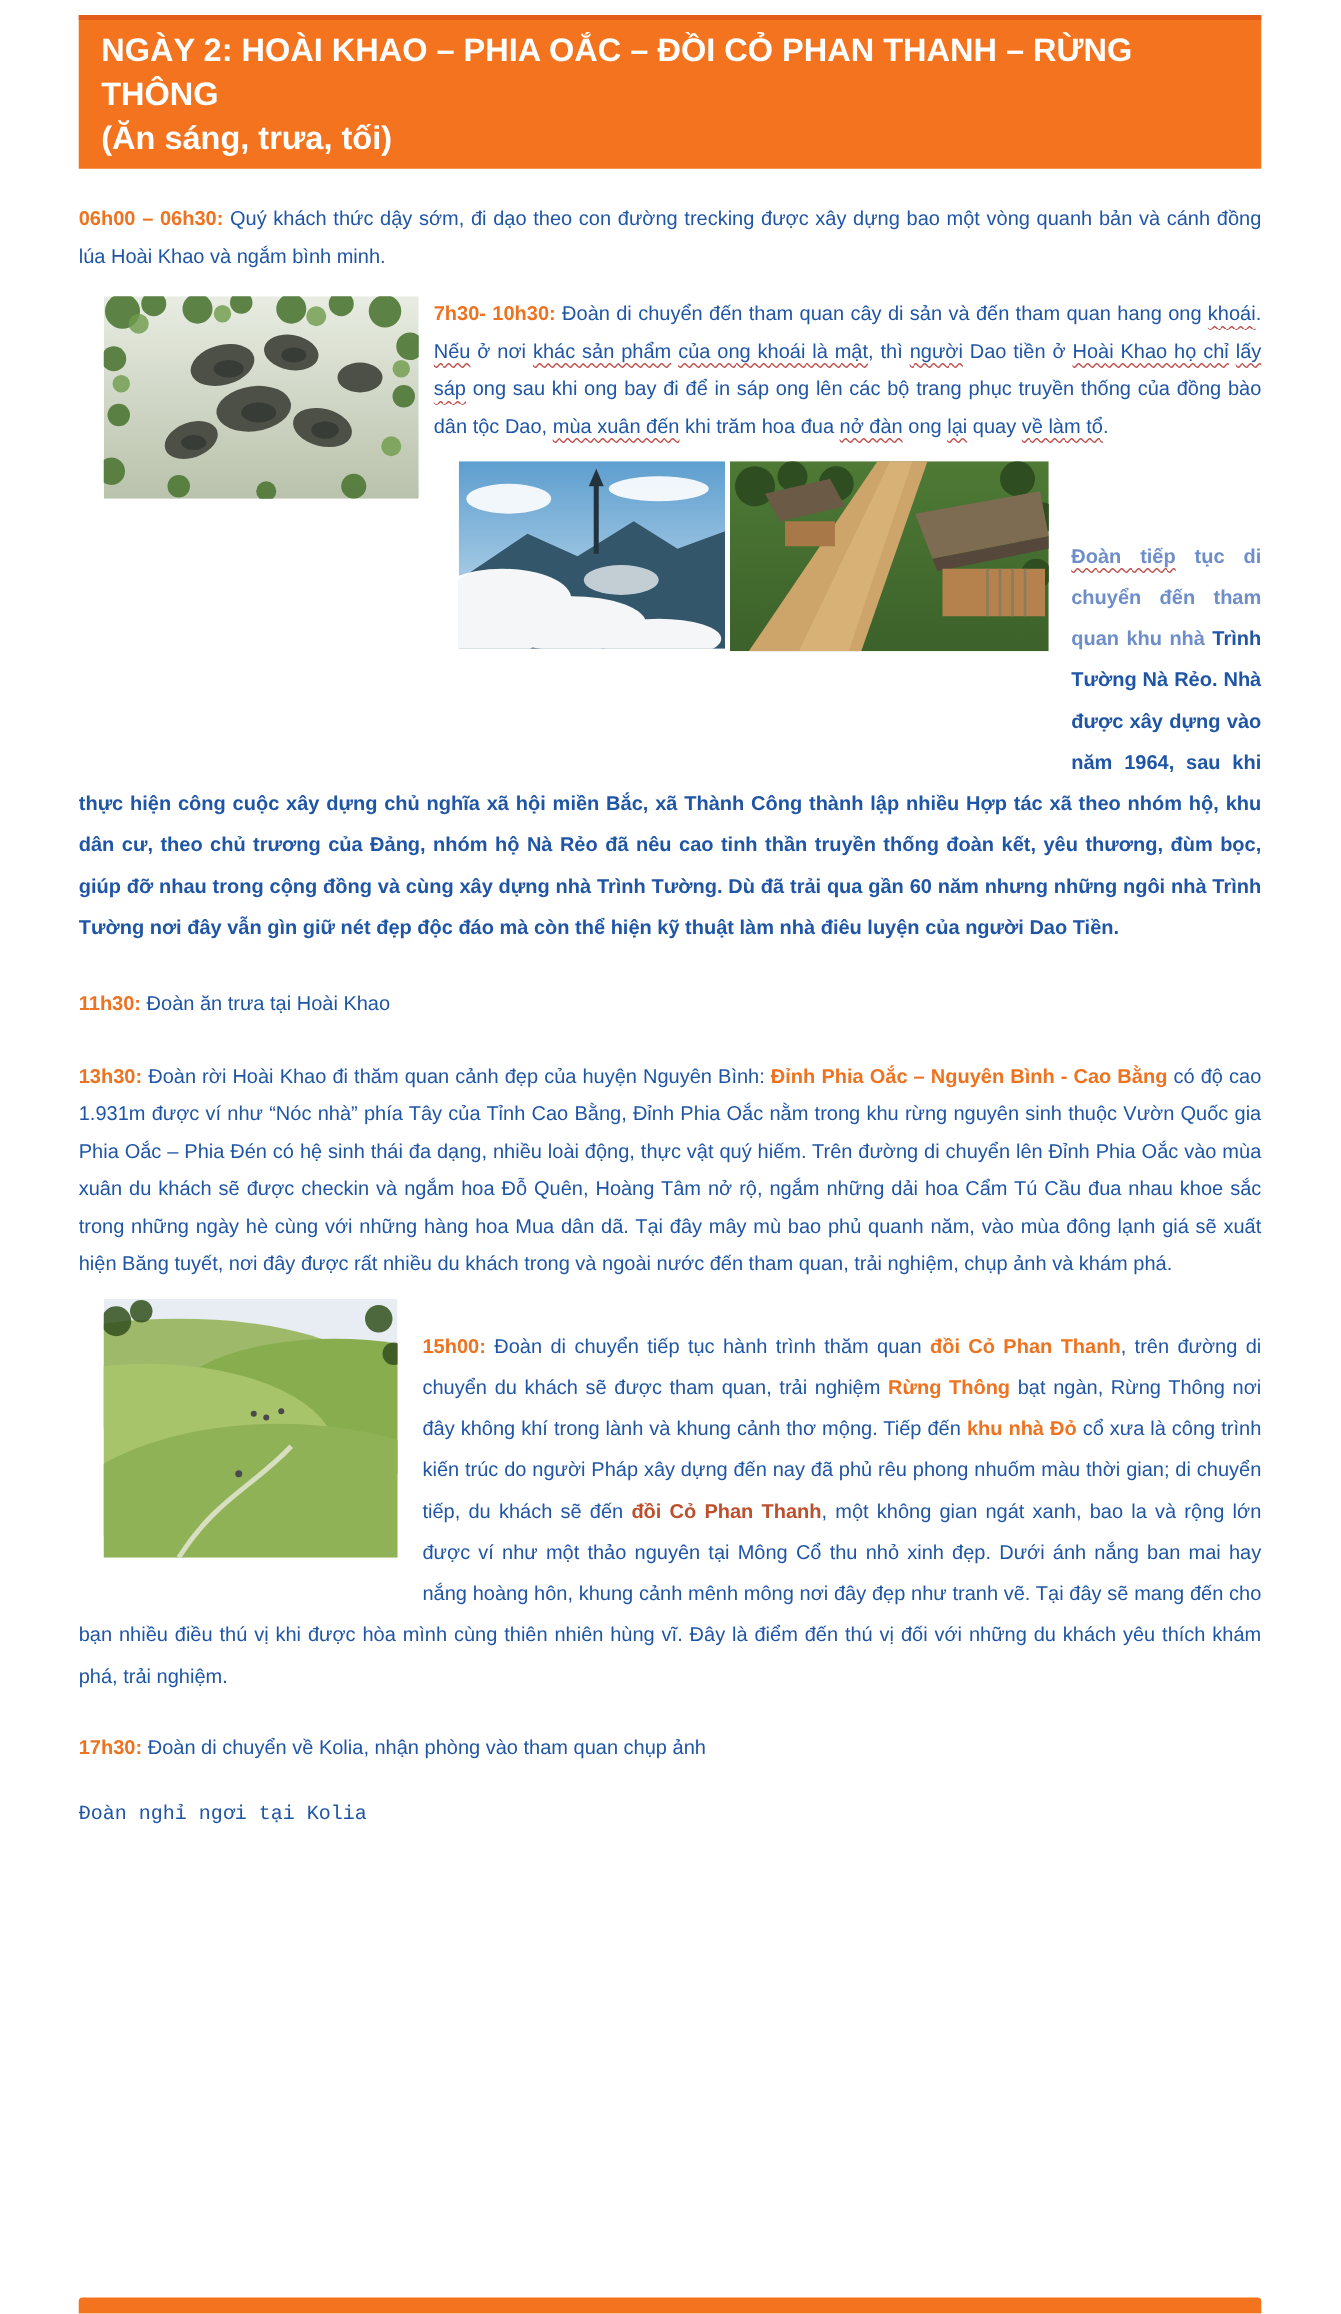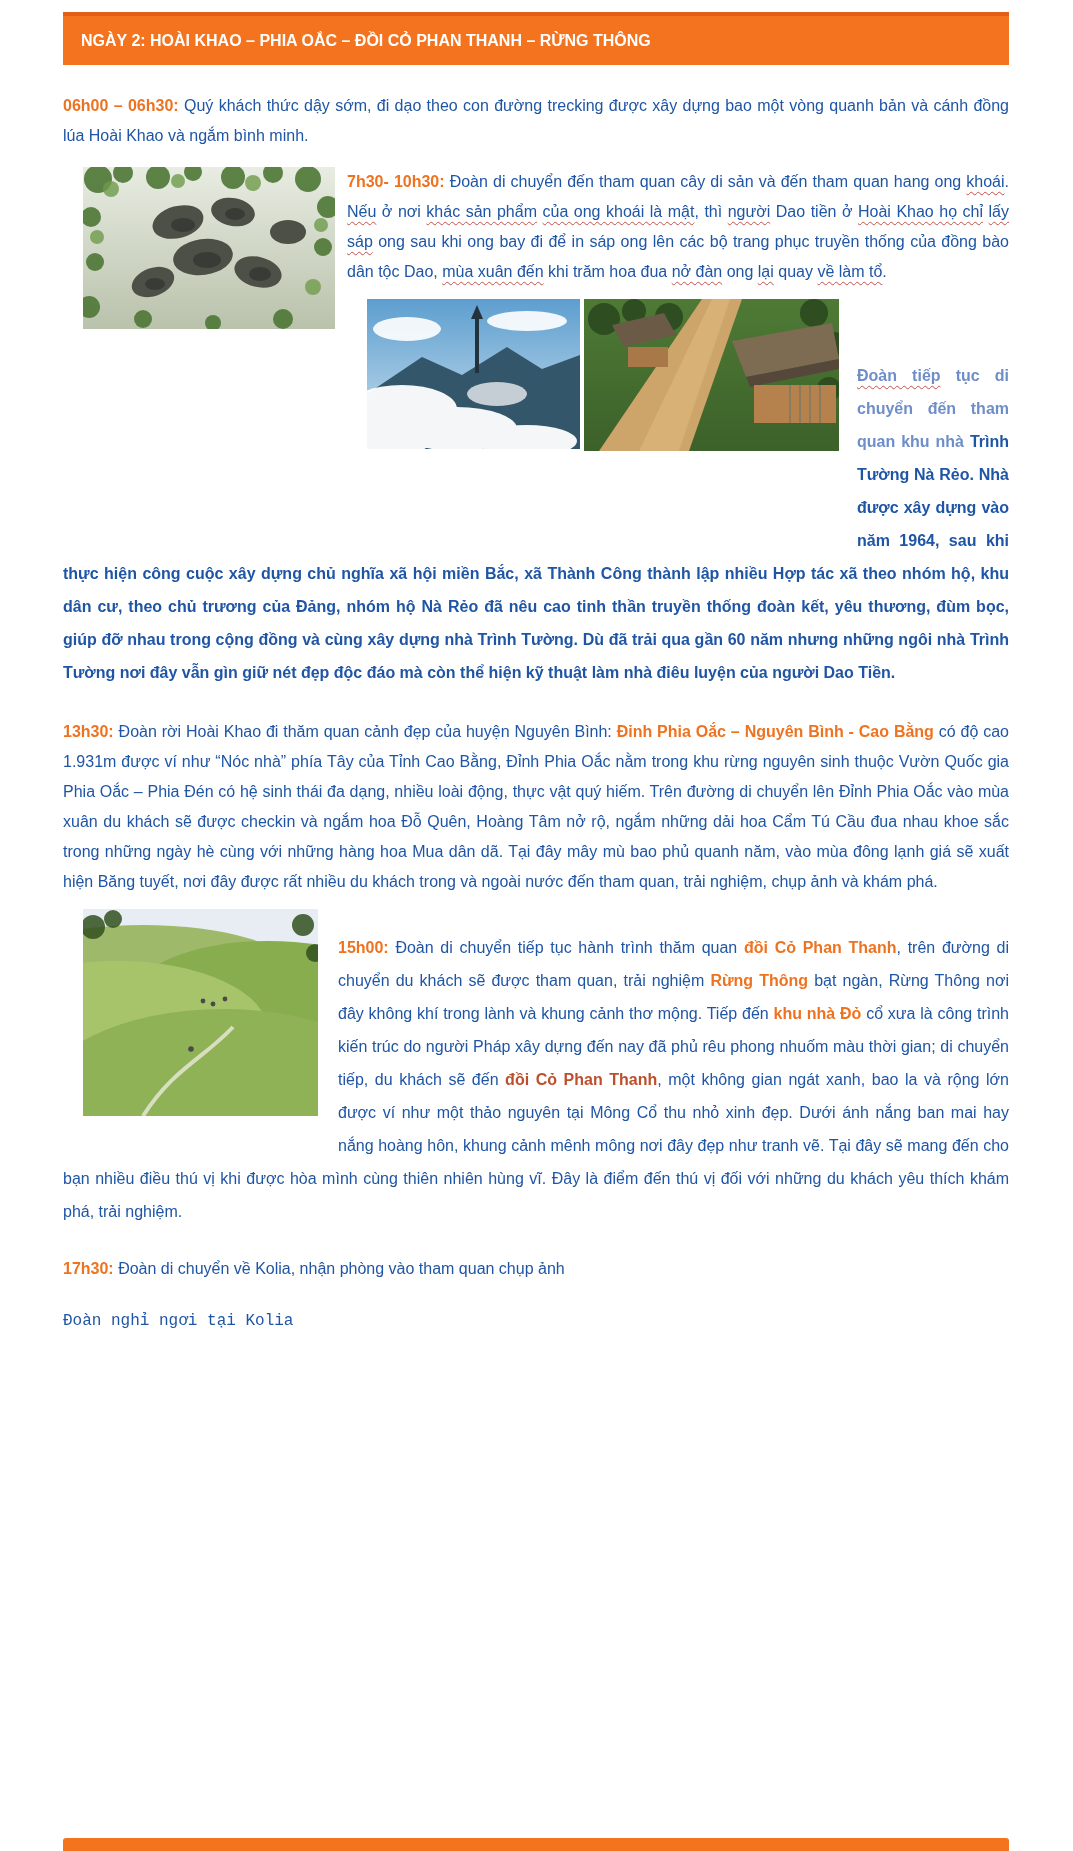--- a/index.html
+++ b/index.html
@@ -3,21 +3,21 @@
 <meta charset="utf-8">
 <style>
   html,body{margin:0;padding:0;background:#fff;}
   .page{
     width:1073px;height:1851px;position:relative;overflow:hidden;background:#ffffff;
     font-family:"Liberation Sans","DejaVu Sans",sans-serif;
     color:#1F55A5;
   }
   .content{padding:12px 64px 0 63px;}
   .banner{
-    background:#F4731E;color:#ffffff;font-weight:700;font-size:16px;line-height:35px;
+    background:#F4731E;color:#ffffff;font-weight:700;font-size:26px;line-height:35px;
     padding:7px 18px;border-top:4px solid #E35F17;
   }
   .para{font-size:16px;line-height:30px;text-align:justify;margin:0;}
   .para.big{line-height:33px;}
   .time{color:#EE7320;font-weight:700;}
   .light{color:#6E8EC9;}
   .red{color:#BC4F2C;font-weight:700;}
   .sp{
     text-decoration-line:underline;text-decoration-style:wavy;
     text-decoration-color:#C0504D;text-decoration-thickness:1px;text-underline-offset:4px;margin-top:32px;
@@ -46,20 +46,21 @@
   }
 </style>
 </head>
 <body>
 
 <div class="page">
   <div class="content">
 
     <div class="banner">
       <div>NGÀY 2: HOÀI KHAO – PHIA OẮC – ĐỒI CỎ PHAN THANH – RỪNG THÔNG</div>
+      <div>(Ăn sáng, trưa, tối)</div>
     </div>
 
     <p class="para" id="p-wake"><span class="time">06h00 – 06h30: </span><span>Quý khách thức dậy sớm, đi dạo theo con đường trecking được xây dựng bao một vòng quanh bản và cánh đồng lúa Hoài Khao và ngắm bình minh.</span></p>
 
     <div class="block block-bees">
       <span class="photo">
         <svg width="252" height="162" viewBox="0 0 252 162" aria-hidden="true">
           <defs>
             <linearGradient id="g1" x1="0" y1="0" x2="0" y2="1">
               <stop offset="0" stop-color="#e8ece2"></stop>
@@ -166,20 +167,21 @@
             <line x1="206" y1="86" x2="206" y2="124"></line>
               <line x1="216" y1="86" x2="216" y2="124"></line>
             <line x1="226" y1="86" x2="226" y2="124"></line>
               <line x1="236" y1="86" x2="236" y2="124"></line>
           </g>
         </svg>
       </span>
       <p class="para big" id="p-trinh"><span class="light sp">Đoàn tiếp</span><span class="light"> tục di chuyển đến tham quan khu nhà </span><span>Trình Tường Nà Rẻo. </span><span>Nhà được xây dựng vào năm 1964, sau khi thực hiện công cuộc xây dựng chủ nghĩa xã hội miền Bắc, xã Thành Công thành lập nhiều Hợp tác xã theo nhóm hộ, khu dân cư, theo chủ trương của Đảng, nhóm hộ Nà Rẻo đã nêu cao tinh thần truyền thống đoàn kết, yêu thương, đùm bọc, giúp đỡ nhau trong cộng đồng và cùng xây dựng nhà Trình Tường. Dù đã trải qua gần 60 năm nhưng những ngôi nhà Trình Tường nơi đây vẫn gìn giữ nét đẹp độc đáo mà còn thể hiện kỹ thuật làm nhà điêu luyện của người Dao Tiền.</span></p>
     </div>
 
+    <p class="para" id="p-lunch"><span class="time">11h30:</span><span> Đoàn ăn trưa tại Hoài Khao</span></p>
 
     <p class="para" id="p-phia"><span class="time">13h30:</span><span> Đoàn rời Hoài Khao đi thăm quan cảnh đẹp của huyện Nguyên Bình: </span><span class="time">Đỉnh Phia Oắc – Nguyên Bình - Cao Bằng</span><span> có độ cao 1.931m được ví như “Nóc nhà” phía Tây của Tỉnh Cao Bằng, Đỉnh Phia Oắc nằm trong khu rừng nguyên sinh thuộc Vườn Quốc gia Phia Oắc – Phia Đén có hệ sinh thái đa dạng, nhiều loài động, thực vật quý hiếm. Trên đường di chuyển lên Đỉnh Phia Oắc vào mùa xuân du khách sẽ được checkin và ngắm hoa Đỗ Quên, Hoàng Tâm nở rộ, ngắm những dải hoa Cẩm Tú Cầu đua nhau khoe sắc trong những ngày hè cùng với những hàng hoa Mua dân dã. Tại đây mây mù bao phủ quanh năm, vào mùa đông lạnh giá sẽ xuất hiện Băng tuyết, nơi đây được rất nhiều du khách trong và ngoài nước đến tham quan, trải nghiệm, chụp ảnh và khám phá.</span></p>
 
     <div class="block block-phan">
       <span class="photo">
         <svg width="235" height="207" viewBox="0 0 235 207" aria-hidden="true">
           <rect width="235" height="207" fill="#e7edf2"></rect>
           <ellipse cx="60" cy="62" rx="150" ry="46" fill="#9fb96a"></ellipse>
           <ellipse cx="185" cy="88" rx="135" ry="56" fill="#88ad4f"></ellipse>
           <ellipse cx="35" cy="122" rx="150" ry="70" fill="#a8c46b"></ellipse>

